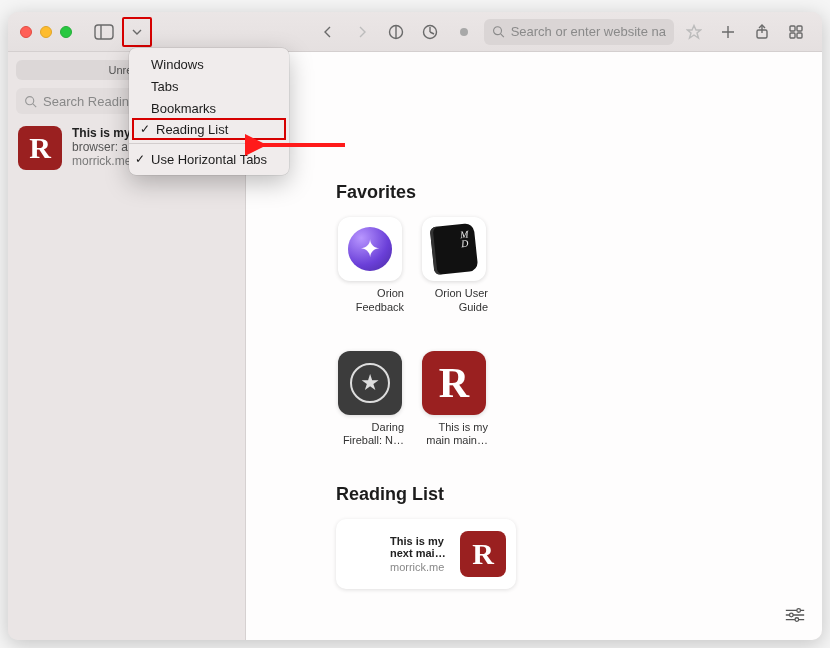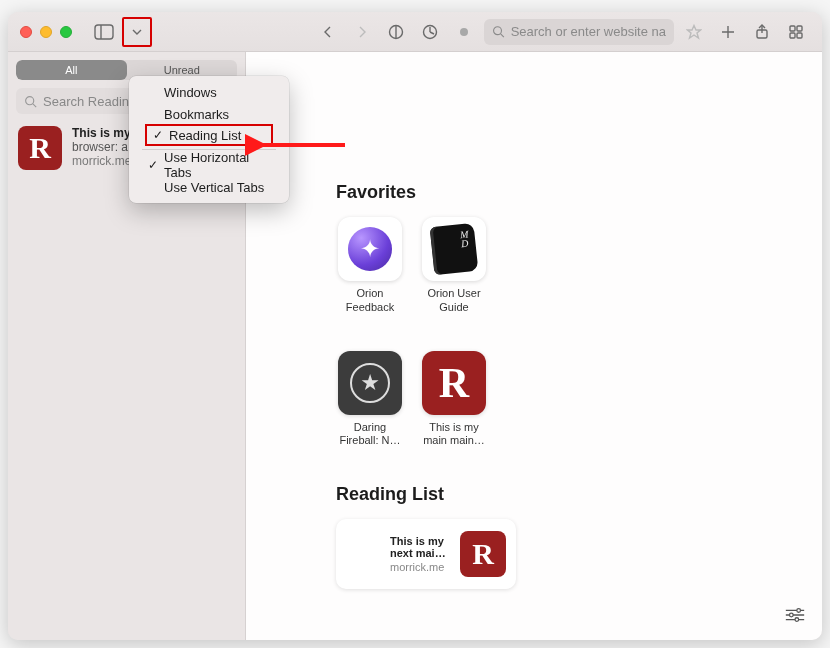--- a/index.html
+++ b/index.html
@@ -214,21 +214,21 @@
       height: 64px;
       background: #fff;
       border-radius: 12px;
       box-shadow: 0 1px 4px rgba(0,0,0,0.15);
       display: flex;
       align-items: center;
       justify-content: center;
       margin-bottom: 6px;
     }
     .card .label {
-      text-align: center;
+      text-align: right;
       font-size: 11px;
       color: #333;
       line-height: 1.25;
     }
 
     .rl-card {
       width: 180px;
       height: 70px;
       background: #fff;
       border-radius: 10px;
@@ -270,26 +270,26 @@
       font-family: Georgia, serif;
       font-size: 30px;
       font-weight: bold;
       flex-shrink: 0;
     }
 
     
     .ctx-menu {
       position: absolute;
       left: 121px;
-      top: 64px;
+      top: 36px;
       width: 160px;
       background: #f0ecec;
       border-radius: 7px;
       box-shadow: 0 8px 24px rgba(0,0,0,0.25), 0 0 0 0.5px rgba(0,0,0,0.12);
-      padding: 5px 13px;
+      padding: 5px 0;
       z-index: 50;
       font-size: 13px;
     }
     .ctx-item {
       display: flex;
       align-items: center;
       height: 22px;
       padding: 0 10px 0 22px;
       color: #1c1c1c;
       position: relative;
@@ -480,21 +480,20 @@
             <rect x="9" y="9" width="5" height="5" rx="1"></rect>
           </svg>
       </div>
     </div>
   </div>
 
   <div class="layout">
 
     <div class="sidebar">
       <div class="seg">
-        <div class="active">All</div>
         <div>Unread</div>
       </div>
       <div class="searchbar">
         <svg width="13" height="13" viewBox="0 0 16 16">
             <circle cx="7" cy="7" r="5" fill="none" stroke="#999" stroke-width="1.4"></circle>
             <line x1="11" y1="11" x2="15" y2="15" stroke="#999" stroke-width="1.4"></line>
           </svg>
         <span>Search Reading List</span>
       </div>
       <div class="rl-item">
@@ -559,34 +558,34 @@
         </svg>
       </div>
     </div>
   </div>
 
   <div class="ctx-menu">
     <div class="ctx-item">
         <span>Windows</span>
       </div>
     <div class="ctx-item">
+        <span>Tabs</span>
+      </div>
+    <div class="ctx-item">
         <span>Bookmarks</span>
       </div>
     <div class="ctx-item ctx-highlight">
       <span class="chk">✓</span>
       <span>Reading List</span>
     </div>
     <div class="ctx-sep"></div>
     <div class="ctx-item">
       <span class="chk">✓</span>
       <span>Use Horizontal Tabs</span>
     </div>
-    <div class="ctx-item">
-        <span>Use Vertical Tabs</span>
-      </div>
   </div>
 
   <svg class="arrow" width="110" height="30">
     <defs>
       <marker id="ah" markerWidth="12" markerHeight="12" refX="2" refY="5" orient="auto">
         <path d="M10,0 L0,5 L10,10 Z" fill="#ff1a1a"></path>
       </marker>
     </defs>
     <line x1="100" y1="15" x2="14" y2="15" stroke="#ff1a1a" stroke-width="4" marker-end="url(#ah)"></line>
   </svg>

